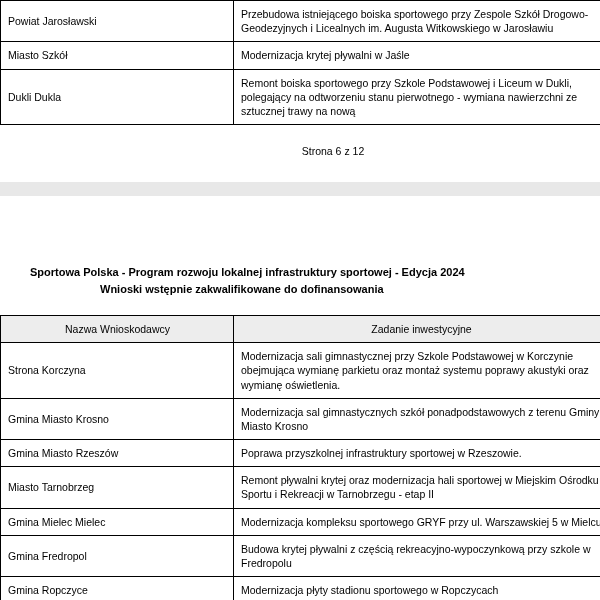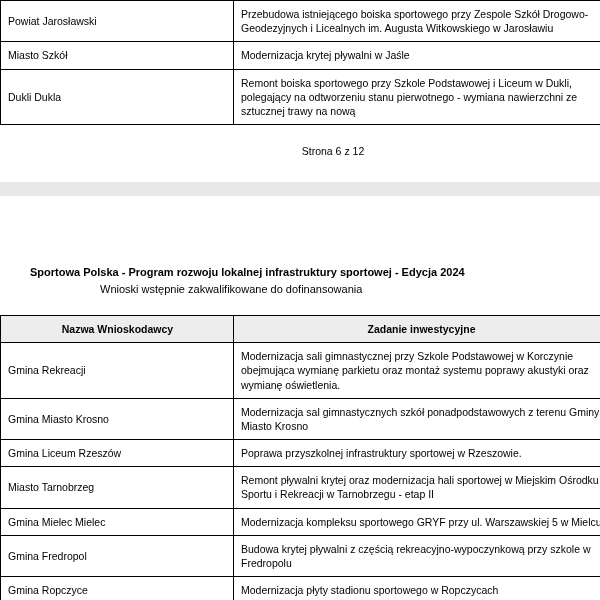--- a/index.html
+++ b/index.html
@@ -82,33 +82,33 @@
   
   .doc-title {
     font-size: 11px;
     font-weight: bold;
     padding-left: 30px;
     padding-top: 68px;
     line-height: 1.55;
   }
   .doc-subtitle {
     font-size: 11px;
-    font-weight: normal;
+    font-weight: bold;
     padding-left: 100px;
     line-height: 1.55;
   }
 
   table.doc.head-table {
     margin-top: 17px;
   }
 
   th.hdr {
     background: #ededed;
     text-align: center;
-    font-weight: bold;
+    font-weight: normal;
     font-size: 10.5px;
     padding-top: 9px;
     padding-bottom: 9px;
   }
 
   
   .r-two { height: 33px; }
   .r-one { height: 26px; }
 </style>
 </head>
@@ -150,29 +150,29 @@
         <col class="c-task">
       </colgroup>
     <thead>
       <tr>
         <th class="hdr">Nazwa Wnioskodawcy</th>
         <th class="hdr">Zadanie inwestycyjne</th>
       </tr>
     </thead>
     <tbody>
       <tr class="r-two">
-        <td class="row-name">Gmina Rekreacji</td>
+        <td class="row-name">Strona Korczyna</td>
         <td class="row-task">Modernizacja sali gimnastycznej przy Szkole Podstawowej w Korczynie obejmująca wymianę parkietu oraz montaż systemu poprawy akustyki oraz  wymianę oświetlenia.</td>
       </tr>
       <tr class="r-one">
         <td class="row-name">Gmina Miasto Krosno</td>
         <td class="row-task">Modernizacja sal gimnastycznych szkół ponadpodstawowych z terenu Gminy Miasto Krosno</td>
       </tr>
       <tr class="r-one">
-        <td class="row-name">Gmina Liceum Rzeszów</td>
+        <td class="row-name">Gmina Miasto Rzeszów</td>
         <td class="row-task">Poprawa przyszkolnej infrastruktury sportowej w Rzeszowie.</td>
       </tr>
       <tr class="r-two">
         <td class="row-name">Miasto Tarnobrzeg</td>
         <td class="row-task">Remont pływalni krytej oraz modernizacja hali sportowej w Miejskim Ośrodku Sportu i Rekreacji w Tarnobrzegu - etap II</td>
       </tr>
       <tr class="r-one">
         <td class="row-name">Gmina Mielec Mielec</td>
         <td class="row-task">Modernizacja kompleksu sportowego GRYF przy ul. Warszawskiej 5 w Mielcu</td>
       </tr>

